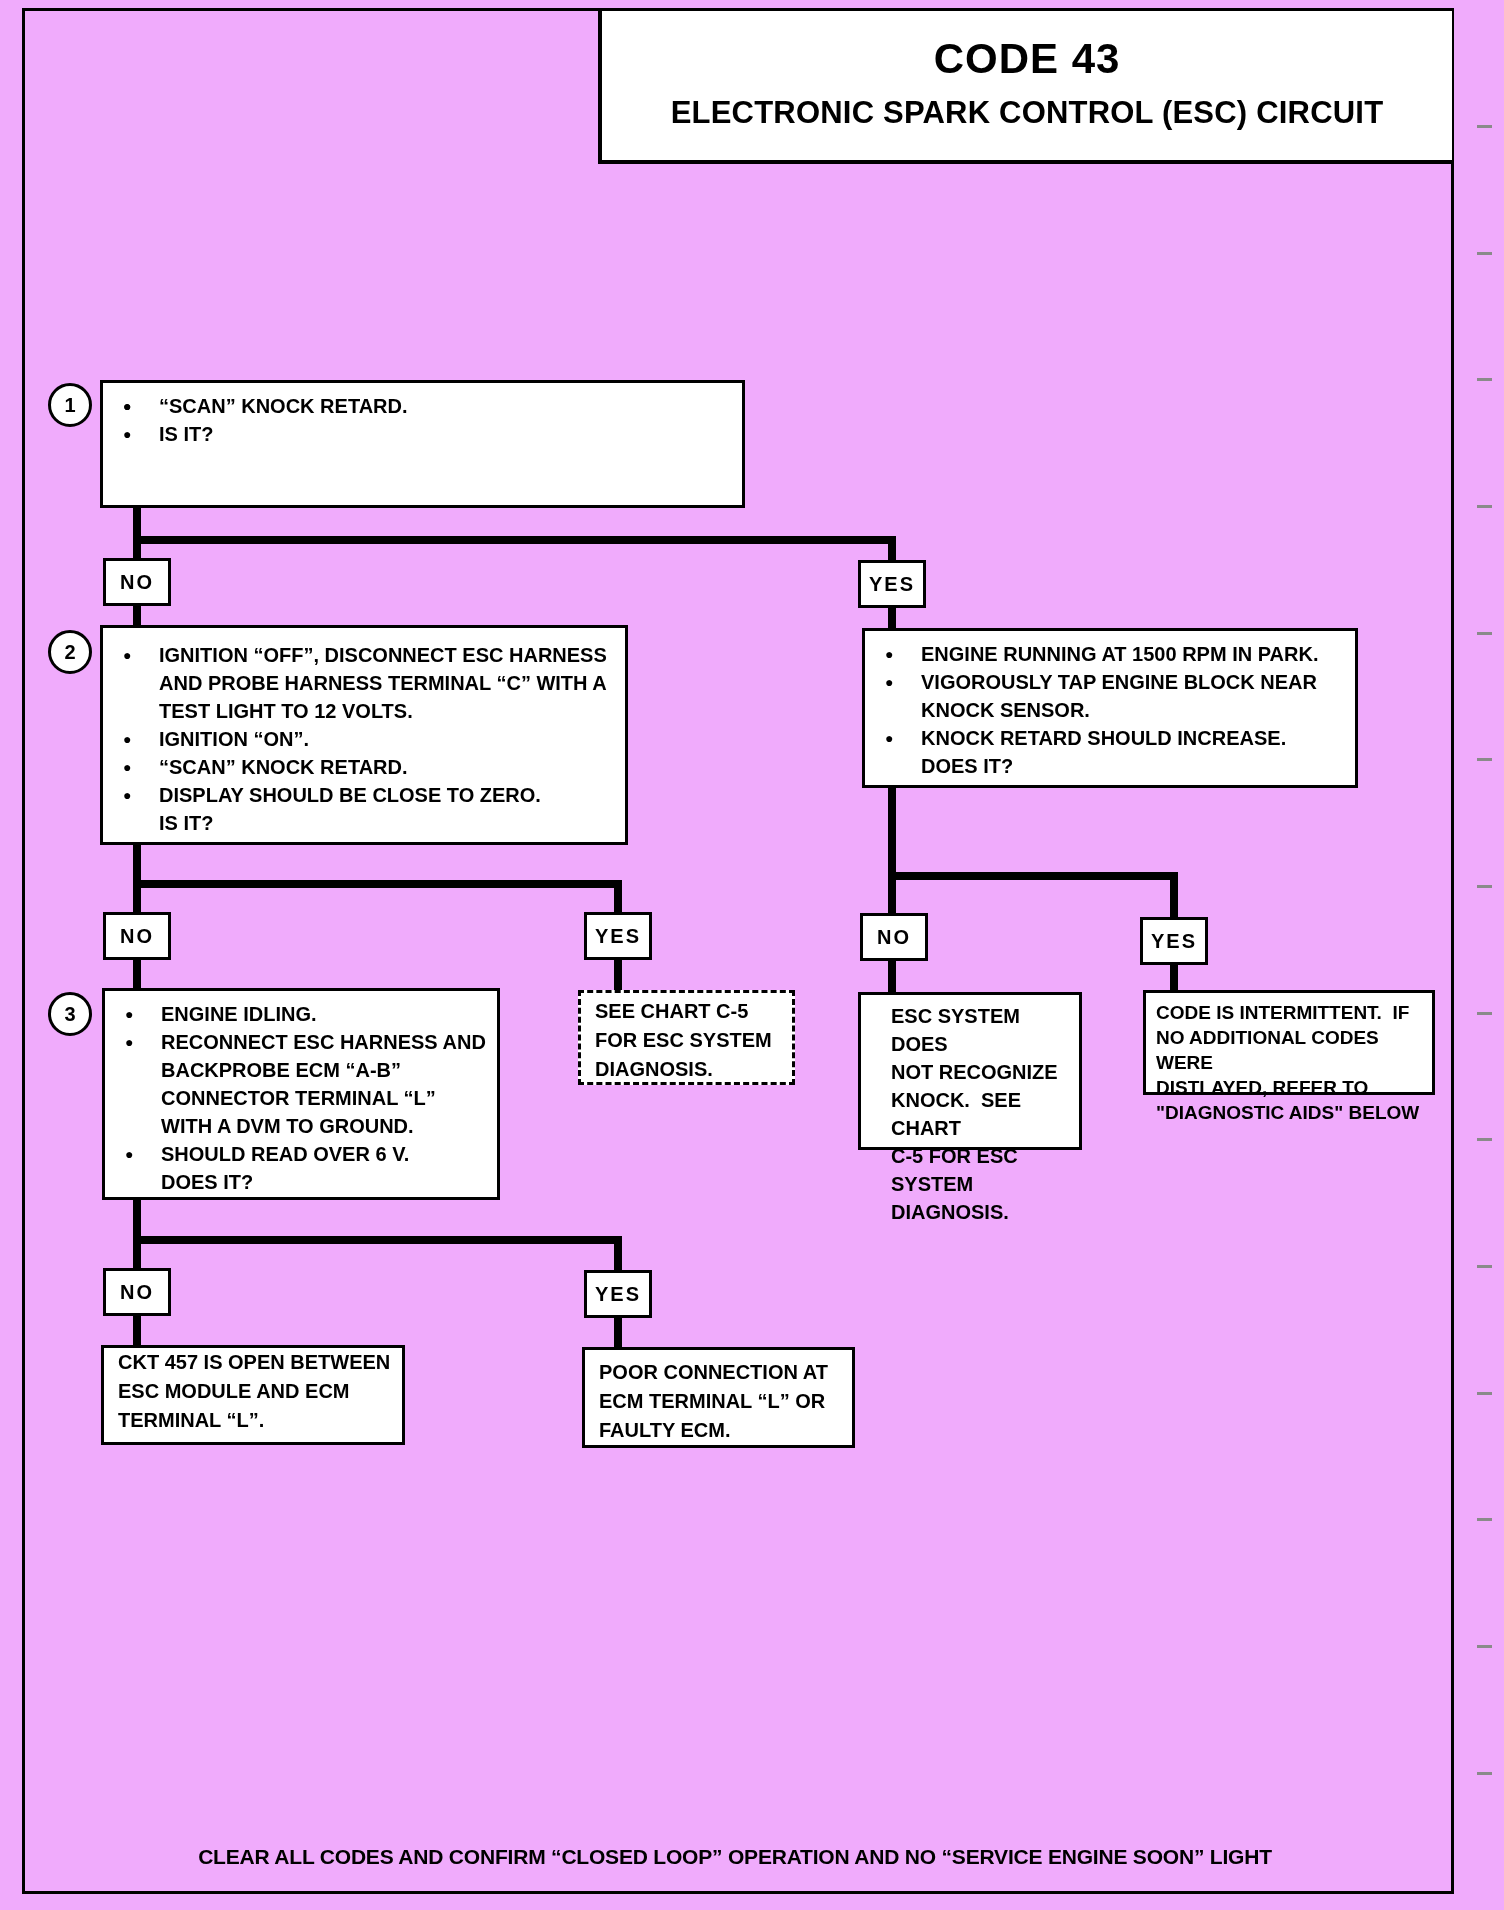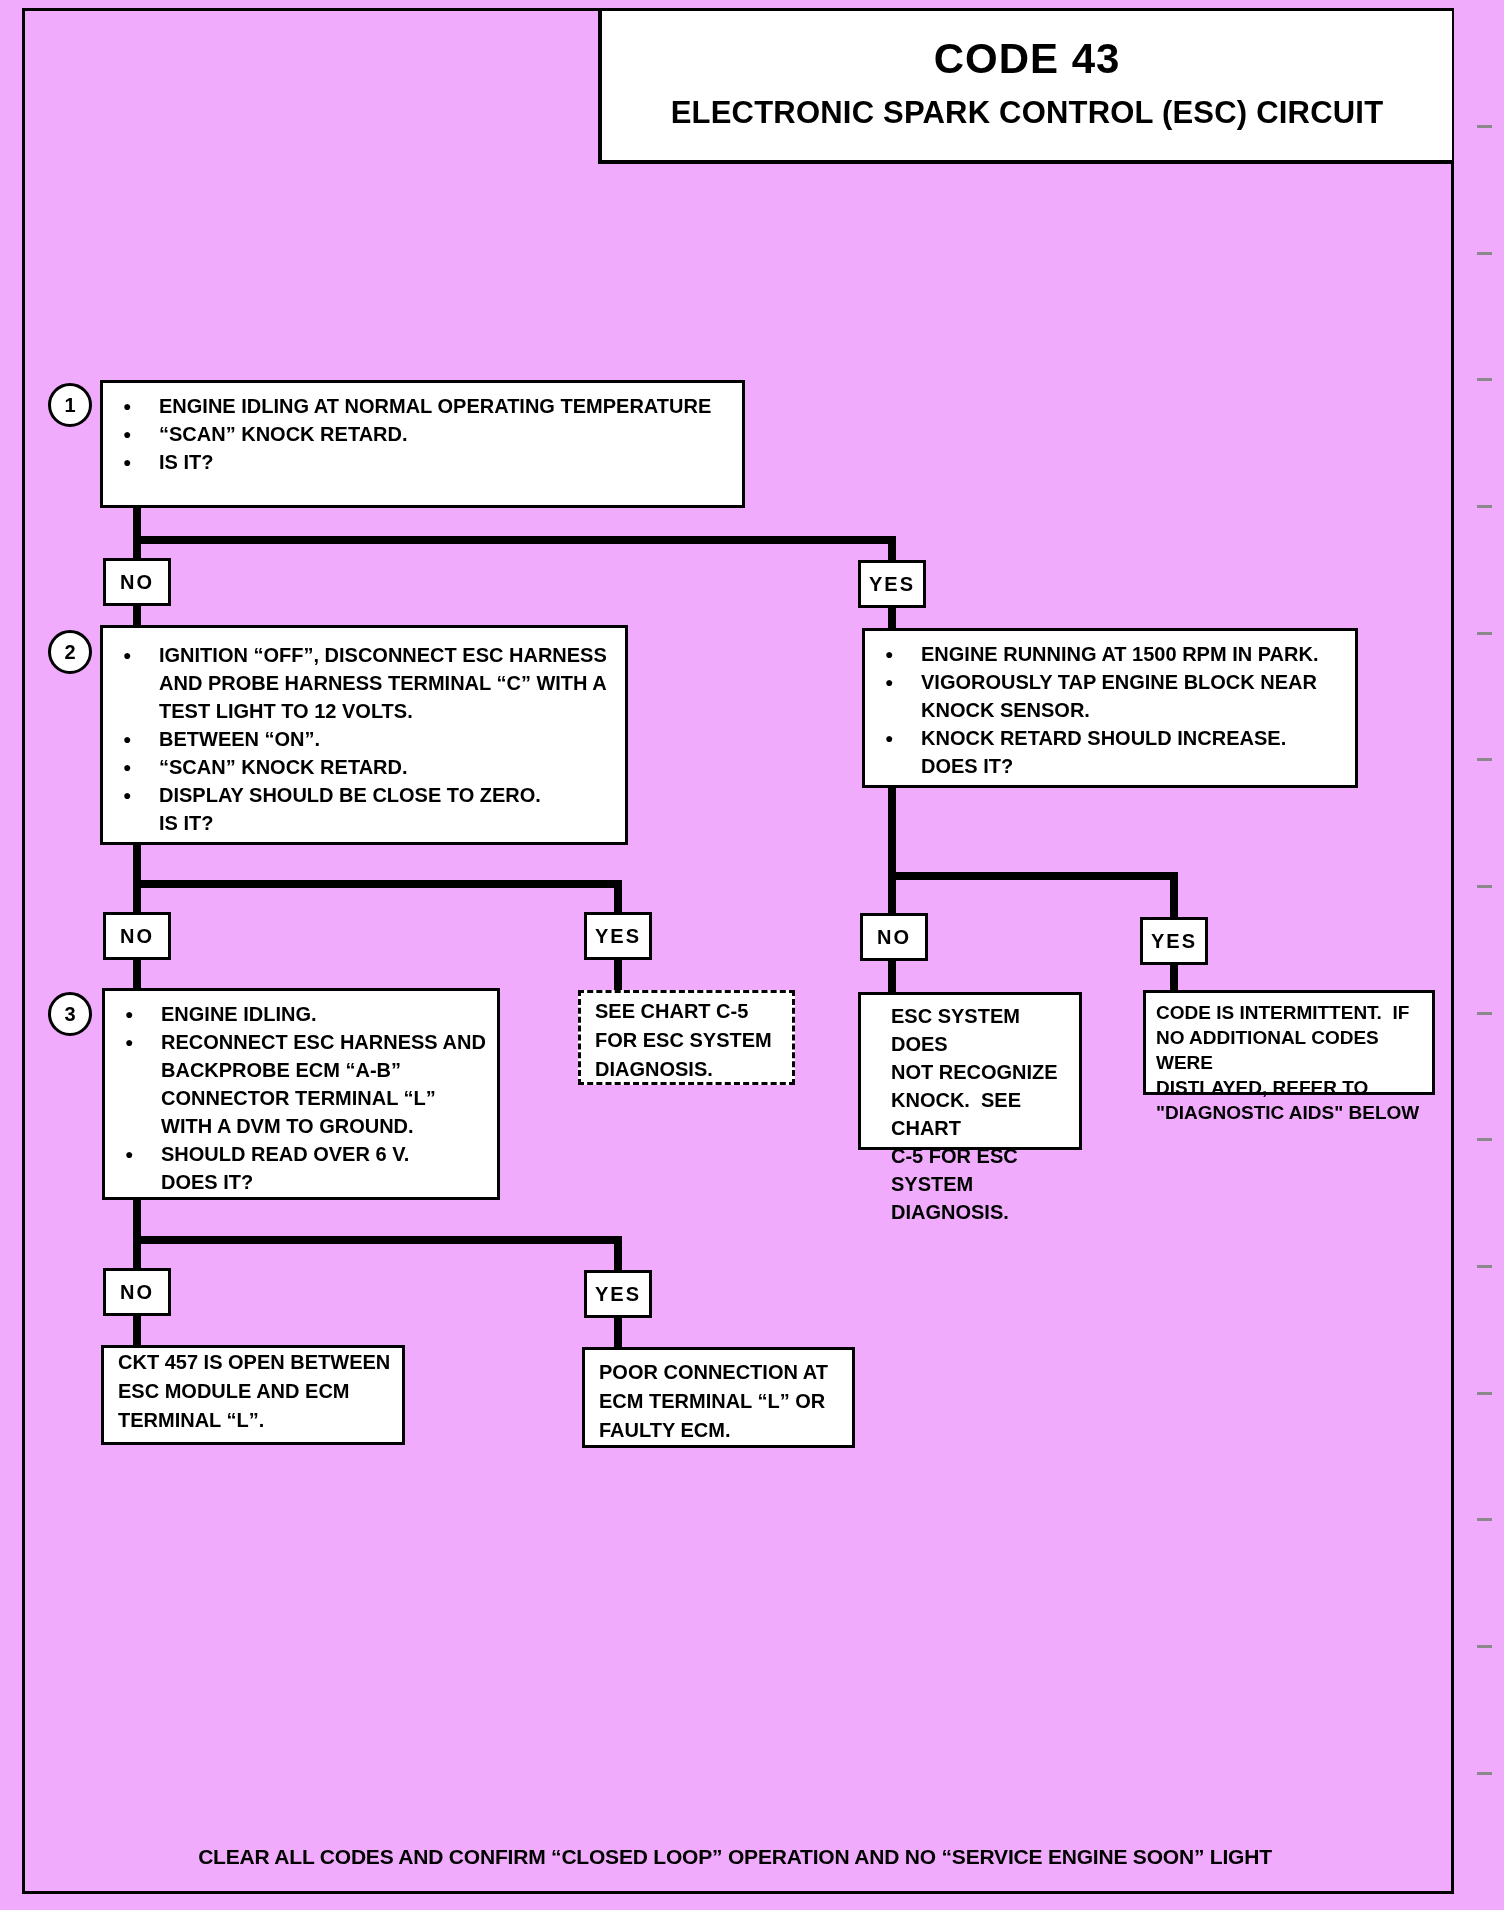--- a/index.html
+++ b/index.html
@@ -86,36 +86,36 @@
 
   <div class="ln" style="left:133px; top:1198px; width:8px; height:42px;"></div>
   <div class="ln" style="left:133px; top:1236px; width:489px; height:8px;"></div>
   <div class="ln" style="left:133px; top:1240px; width:8px; height:30px;"></div>
   <div class="ln" style="left:614px; top:1240px; width:8px; height:32px;"></div>
   <div class="ln" style="left:133px; top:1314px; width:8px; height:33px;"></div>
   <div class="ln" style="left:614px; top:1316px; width:8px; height:33px;"></div>
 
   <div class="box" style="left:100px; top:380px; width:639px; height:122px;">
     <div class="inner">
-        <div class="bi"><span class="dot">●</span><span class="bt">ENGINE IDLING AT NORMAL OPERATING TEMPERATURE</span></div>
+        <div class="bi"><span class="dot">●</span></div>
         <div class="bi"><span class="dot">●</span><span class="bt">“SCAN” KNOCK RETARD.</span></div>
         <div class="bi"><span class="dot">●</span></div>
         <div class="bi"><span class="dot"></span><span class="bt">IS IT?</span></div>
       </div>
   </div>
 
   <div class="nybox" style="left:103px; top:558px;">NO</div>
   <div class="nybox" style="left:858px; top:560px;">YES</div>
 
   <div class="box" style="left:100px; top:625px; width:522px; height:214px;">
     <div class="inner" style="padding-top:13px;">
         <div class="bi"><span class="dot">●</span><span class="bt">IGNITION “OFF”, DISCONNECT ESC HARNESS</span></div>
         <div class="bi"><span class="dot"></span><span class="bt">AND PROBE HARNESS TERMINAL “C” WITH A</span></div>
         <div class="bi"><span class="dot"></span><span class="bt">TEST LIGHT TO 12 VOLTS.</span></div>
-        <div class="bi"><span class="dot">●</span><span class="bt">BETWEEN “ON”.</span></div>
+        <div class="bi"><span class="dot">●</span><span class="bt">IGNITION “ON”.</span></div>
         <div class="bi"><span class="dot">●</span><span class="bt">“SCAN” KNOCK RETARD.</span></div>
         <div class="bi"><span class="dot">●</span><span class="bt">DISPLAY SHOULD BE CLOSE TO ZERO.</span></div>
         <div class="bi"><span class="dot"></span><span class="bt">IS IT?</span></div>
       </div>
   </div>
 
   <div class="box" style="left:862px; top:628px; width:490px; height:154px;">
     <div class="inner">
         <div class="bi"><span class="dot">●</span><span class="bt">ENGINE RUNNING AT 1500 RPM IN PARK.</span></div>
         <div class="bi"><span class="dot">●</span><span class="bt">VIGOROUSLY TAP ENGINE BLOCK NEAR</span></div>

